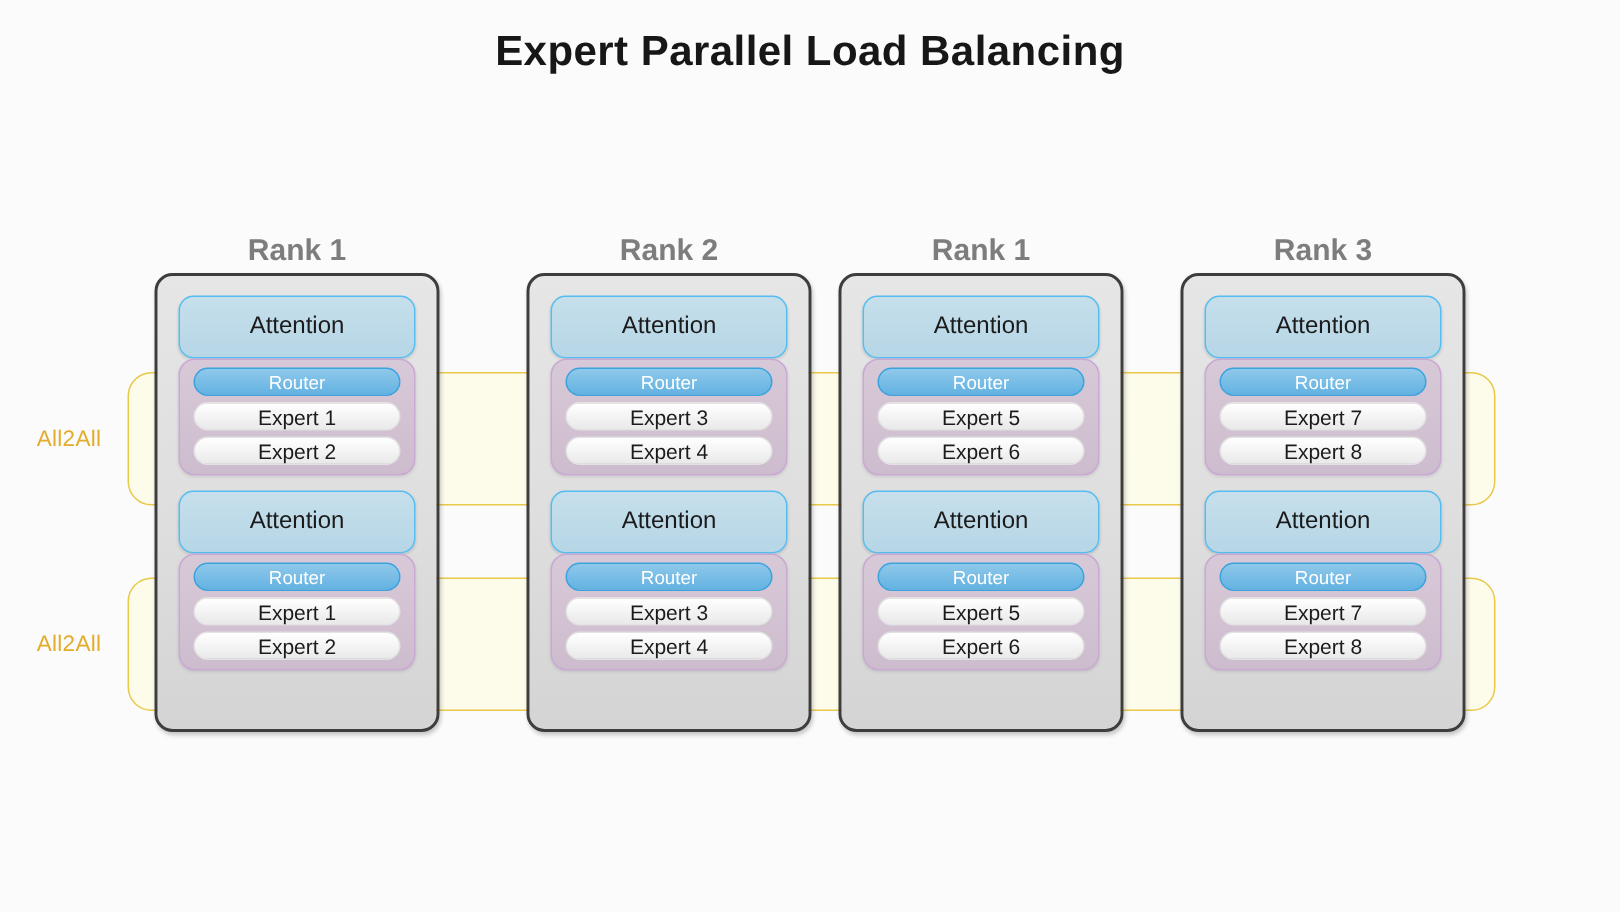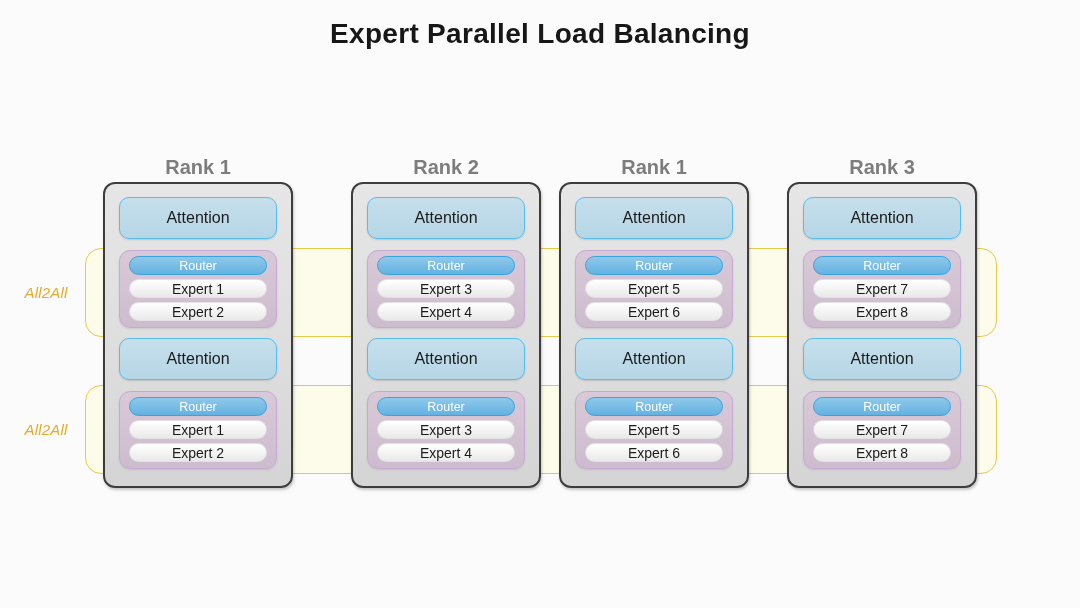--- a/index.html
+++ b/index.html
@@ -51,21 +51,20 @@
   .a2a-band.band-bot   { top: 385px;  height: 89px; }
 
   .a2a-label {
     position: absolute;
     left: 8px;
     width: 76px;
     text-align: center;
     font-size: 15px;
     color: #e3ac2b;
     letter-spacing: 0.2px;
-    font-style: italic;
   }
   .a2a-label.lbl-top { top: 284px; }
   .a2a-label.lbl-bot { top: 421px; }
 
   
   .rank-col {
     position: absolute;
     top: 156px;
     width: 190px;
   }
@@ -105,21 +104,20 @@
     align-items: center;
     justify-content: center;
     font-size: 16px;
     color: #1b1b1b;
     box-shadow: 0 1px 2px rgba(0,0,0,0.13);
   }
   .attention.second { margin-top: 10px; }
 
   
   .moe {
-    margin-top: 11px;
     height: 78px;
     box-sizing: border-box;
     border: 1.6px solid #c9a8d4;
     border-radius: 11px;
     background: linear-gradient(180deg, #d8c9d8 0%, #cdbccd 100%);
     padding: 5px 9px;
     box-shadow: 0 1px 2px rgba(0,0,0,0.10);
   }
 
   .router {

